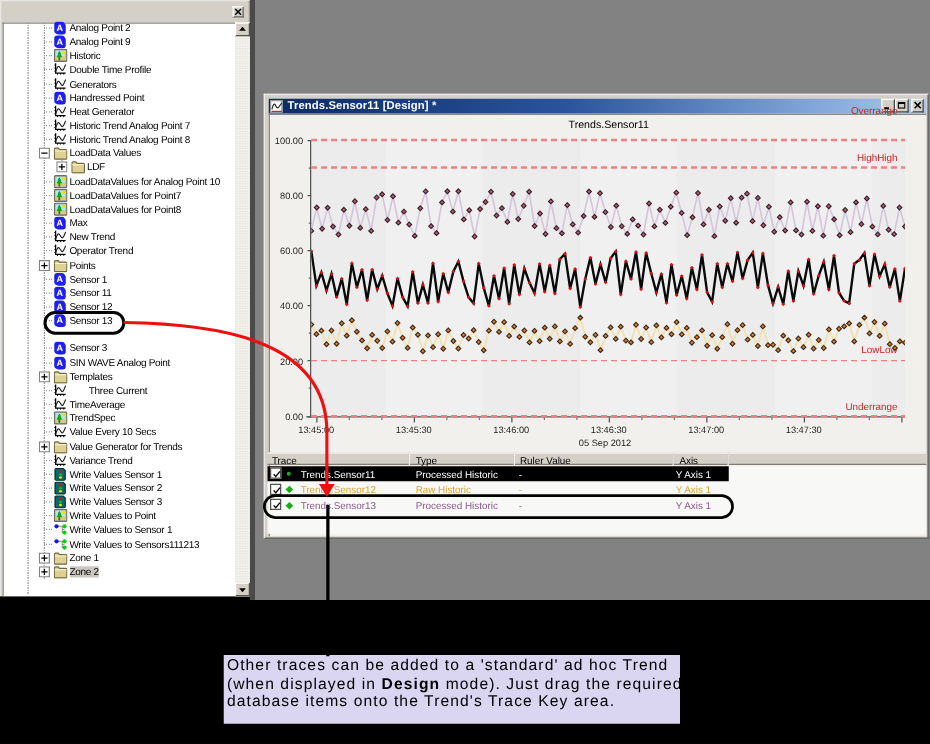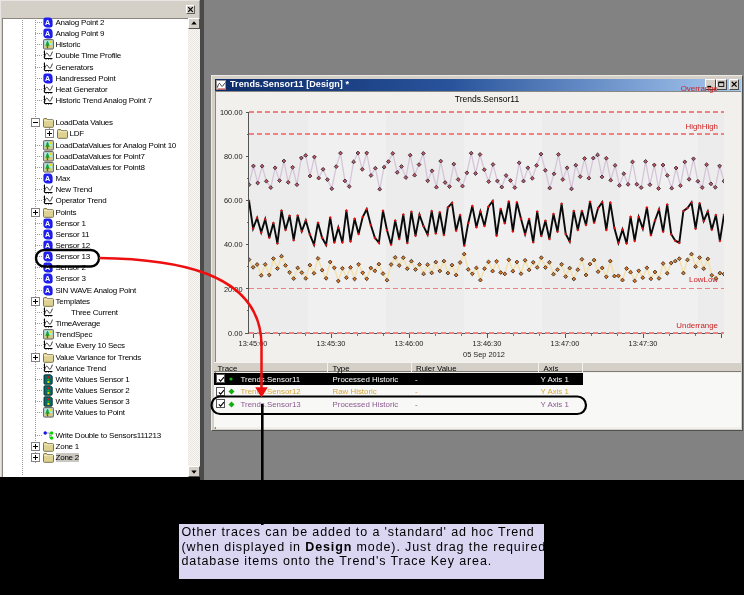--- a/index.html
+++ b/index.html
@@ -167,20 +167,29 @@
       </div>
 <div class="trow" style="top:95.02px">
         <div class="conn" style="left:35px"></div>
         <div class="ticon" style="left:43px"><svg width="10" height="11" viewBox="0 0 10 11">
             <path d="M1.5 0.5 V8.5 H9.5" stroke="#000" stroke-width="1" fill="none"></path>
             <path d="M0.5 2 H1.5 M0.5 4.5 H1.5 M0.5 7 H1.5 M3 8.5 V9.7 M5.5 8.5 V9.7 M8 8.5 V9.7" stroke="#000" stroke-width="0.8" fill="none"></path>
             <path d="M1.5 7.5 C2.5 3.5 3.5 2.5 4.5 3.5 C5.5 4.5 6 6.5 7 6.3 C8 6 8.6 3.5 9.5 1.6" stroke="#222" stroke-width="0.9" fill="none"></path>
           </svg></div>
         <div class="tlabel" style="left:55.5px"><span>Historic Trend Analog Point 7</span></div>
       </div>
+<div class="trow" style="top:106.17px">
+        <div class="conn" style="left:35px"></div>
+        <div class="ticon" style="left:43px"><svg width="10" height="11" viewBox="0 0 10 11">
+            <path d="M1.5 0.5 V8.5 H9.5" stroke="#000" stroke-width="1" fill="none"></path>
+            <path d="M0.5 2 H1.5 M0.5 4.5 H1.5 M0.5 7 H1.5 M3 8.5 V9.7 M5.5 8.5 V9.7 M8 8.5 V9.7" stroke="#000" stroke-width="0.8" fill="none"></path>
+            <path d="M1.5 7.5 C2.5 3.5 3.5 2.5 4.5 3.5 C5.5 4.5 6 6.5 7 6.3 C8 6 8.6 3.5 9.5 1.6" stroke="#222" stroke-width="0.9" fill="none"></path>
+          </svg></div>
+        <div class="tlabel" style="left:55.5px"><span>Historic Trend Analog Point 8</span></div>
+      </div>
 <div class="trow" style="top:117.33px">
         <svg class="exp" style="left:31px" width="9" height="9" viewBox="0 0 9 9">
           <rect x="0.5" y="0.5" width="8" height="8" fill="#fff" stroke="#848284" stroke-width="1"></rect>
           <path d="M2 4.5 H7" stroke="#000" stroke-width="1"></path>
         </svg>
         <div class="ticon" style="left:43px"><svg width="11" height="11" viewBox="0 0 11 11">
             <path d="M0.5 9.5 V2.5 Q0.5 1.5 1.5 1.5 H3.6 L4.6 2.7 H9.5 Q10.5 2.7 10.5 3.7 V9.5 Q10.5 10.3 9.6 10.3 H1.4 Q0.5 10.3 0.5 9.5 Z" fill="#ded293" stroke="#6e6740" stroke-width="0.9"></path>
             <path d="M0.9 4.1 H10.1 V3.4 H0.9 Z" fill="#fdf8d8"></path>
           </svg></div>
         <div class="tlabel" style="left:55.5px"><span>LoadData Values</span></div>
@@ -296,29 +305,20 @@
       </div>
 <div class="trow" style="top:251.16px">
         <div class="conn" style="left:35px"></div>
         <div class="ticon" style="left:43px"><svg width="10" height="11" viewBox="0 0 10 11">
             <rect x="1.6" y="1.6" width="8" height="9" rx="2.4" fill="#1b1bd0"></rect>
             <rect x="0.4" y="0.4" width="8.4" height="9.6" rx="2.4" fill="#1f1ff0"></rect>
             <text x="4.6" y="7.8" font-size="7.2" font-weight="bold" fill="#fff" text-anchor="middle" font-family="Liberation Sans, sans-serif">A</text>
           </svg></div>
         <div class="tlabel" style="left:55.5px"><span>Sensor 13</span></div>
       </div>
-<div class="trow" style="top:262.32px">
-        <div class="conn" style="left:35px"></div>
-        <div class="ticon" style="left:43px"><svg width="10" height="11" viewBox="0 0 10 11">
-            <rect x="1.6" y="1.6" width="8" height="9" rx="2.4" fill="#1b1bd0"></rect>
-            <rect x="0.4" y="0.4" width="8.4" height="9.6" rx="2.4" fill="#1f1ff0"></rect>
-            <text x="4.6" y="7.8" font-size="7.2" font-weight="bold" fill="#fff" text-anchor="middle" font-family="Liberation Sans, sans-serif">A</text>
-          </svg></div>
-        <div class="tlabel" style="left:55.5px"><span>Sensor 2</span></div>
-      </div>
 <div class="trow" style="top:273.47px">
         <div class="conn" style="left:35px"></div>
         <div class="ticon" style="left:43px"><svg width="10" height="11" viewBox="0 0 10 11">
             <rect x="1.6" y="1.6" width="8" height="9" rx="2.4" fill="#1b1bd0"></rect>
             <rect x="0.4" y="0.4" width="8.4" height="9.6" rx="2.4" fill="#1f1ff0"></rect>
             <text x="4.6" y="7.8" font-size="7.2" font-weight="bold" fill="#fff" text-anchor="middle" font-family="Liberation Sans, sans-serif">A</text>
           </svg></div>
         <div class="tlabel" style="left:55.5px"><span>Sensor 3</span></div>
       </div>
 <div class="trow" style="top:284.62px">
@@ -381,21 +381,21 @@
       </div>
 <div class="trow" style="top:351.54px">
         <svg class="exp" style="left:31px" width="9" height="9" viewBox="0 0 9 9">
           <rect x="0.5" y="0.5" width="8" height="8" fill="#fff" stroke="#848284" stroke-width="1"></rect>
           <path d="M2 4.5 H7 M4.5 2 V7" stroke="#000" stroke-width="1"></path>
         </svg>
         <div class="ticon" style="left:43px"><svg width="11" height="11" viewBox="0 0 11 11">
             <path d="M0.5 9.5 V2.5 Q0.5 1.5 1.5 1.5 H3.6 L4.6 2.7 H9.5 Q10.5 2.7 10.5 3.7 V9.5 Q10.5 10.3 9.6 10.3 H1.4 Q0.5 10.3 0.5 9.5 Z" fill="#ded293" stroke="#6e6740" stroke-width="0.9"></path>
             <path d="M0.9 4.1 H10.1 V3.4 H0.9 Z" fill="#fdf8d8"></path>
           </svg></div>
-        <div class="tlabel" style="left:55.5px"><span>Value Variance for Trends</span></div>
+        <div class="tlabel" style="left:55.5px"><span>Value Generator for Trends</span></div>
       </div>
 <div class="trow" style="top:362.69px">
         <div class="conn" style="left:35px"></div>
         <div class="ticon" style="left:43px"><svg width="10" height="11" viewBox="0 0 10 11">
             <path d="M1.5 0.5 V8.5 H9.5" stroke="#000" stroke-width="1" fill="none"></path>
             <path d="M0.5 2 H1.5 M0.5 4.5 H1.5 M0.5 7 H1.5 M3 8.5 V9.7 M5.5 8.5 V9.7 M8 8.5 V9.7" stroke="#000" stroke-width="0.8" fill="none"></path>
             <path d="M1.5 7.5 C2.5 3.5 3.5 2.5 4.5 3.5 C5.5 4.5 6 6.5 7 6.3 C8 6 8.6 3.5 9.5 1.6" stroke="#222" stroke-width="0.9" fill="none"></path>
           </svg></div>
         <div class="tlabel" style="left:55.5px"><span>Variance Trend</span></div>
       </div>
@@ -433,29 +433,39 @@
         <div class="conn" style="left:35px"></div>
         <div class="ticon" style="left:43px"><svg width="11" height="11" viewBox="0 0 11 11">
             <rect x="0.5" y="0.5" width="10" height="9.6" rx="1" fill="#b8b4ac" stroke="#706c64" stroke-width="1"></rect>
             <rect x="1.6" y="1.6" width="7.8" height="7.4" fill="#9ef0f0"></rect>
             <rect x="1.6" y="6" width="7.8" height="3" fill="#d8cc7a"></rect>
             <circle cx="8" cy="3" r="1.3" fill="#f0e000"></circle>
             <path d="M4.5 2.2 L5.6 4.2 L5.2 4.4 L6.3 6.4 L4.9 6.2 L4.9 9 L4 9 L4 6.2 L2.7 6.4 L3.8 4.4 L3.4 4.2 Z" fill="#00c000" stroke="#006000" stroke-width="0.4"></path>
           </svg></div>
         <div class="tlabel" style="left:55.5px"><span>Write Values to Point</span></div>
       </div>
-<div class="trow" style="top:429.61px">
+<div class="trow" style="top:418.46px">
         <div class="conn" style="left:35px"></div>
         <div class="ticon" style="left:43px"><svg width="11" height="11" viewBox="0 0 11 11">
             <path d="M3 3 H6.8 M6.8 3 V8 M6.8 5.5 H8.6 M6.8 8 H8.6" stroke="#888" stroke-width="0.8" fill="none"></path>
             <circle cx="2.2" cy="3" r="1.7" fill="#1414e8"></circle>
             <circle cx="8.6" cy="3" r="1.7" fill="#00d800"></circle>
             <circle cx="8.6" cy="8" r="1.7" fill="#00d800"></circle>
           </svg></div>
-        <div class="tlabel" style="left:55.5px"><span>Write Double to Sensors111213</span></div>
+        <div class="tlabel" style="left:55.5px"><span>Write Values to Sensor 1</span></div>
+      </div>
+<div class="trow" style="top:429.61px">
+        <div class="conn" style="left:35px"></div>
+        <div class="ticon" style="left:43px"><svg width="11" height="11" viewBox="0 0 11 11">
+            <path d="M3 3 H6.8 M6.8 3 V8 M6.8 5.5 H8.6 M6.8 8 H8.6" stroke="#888" stroke-width="0.8" fill="none"></path>
+            <circle cx="2.2" cy="3" r="1.7" fill="#1414e8"></circle>
+            <circle cx="8.6" cy="3" r="1.7" fill="#00d800"></circle>
+            <circle cx="8.6" cy="8" r="1.7" fill="#00d800"></circle>
+          </svg></div>
+        <div class="tlabel" style="left:55.5px"><span>Write Values to Sensors111213</span></div>
       </div>
 <div class="trow" style="top:440.76px">
         <svg class="exp" style="left:31px" width="9" height="9" viewBox="0 0 9 9">
           <rect x="0.5" y="0.5" width="8" height="8" fill="#fff" stroke="#848284" stroke-width="1"></rect>
           <path d="M2 4.5 H7 M4.5 2 V7" stroke="#000" stroke-width="1"></path>
         </svg>
         <div class="ticon" style="left:43px"><svg width="11" height="11" viewBox="0 0 11 11">
             <path d="M0.5 9.5 V2.5 Q0.5 1.5 1.5 1.5 H3.6 L4.6 2.7 H9.5 Q10.5 2.7 10.5 3.7 V9.5 Q10.5 10.3 9.6 10.3 H1.4 Q0.5 10.3 0.5 9.5 Z" fill="#ded293" stroke="#6e6740" stroke-width="0.9"></path>
             <path d="M0.9 4.1 H10.1 V3.4 H0.9 Z" fill="#fdf8d8"></path>
           </svg></div>

